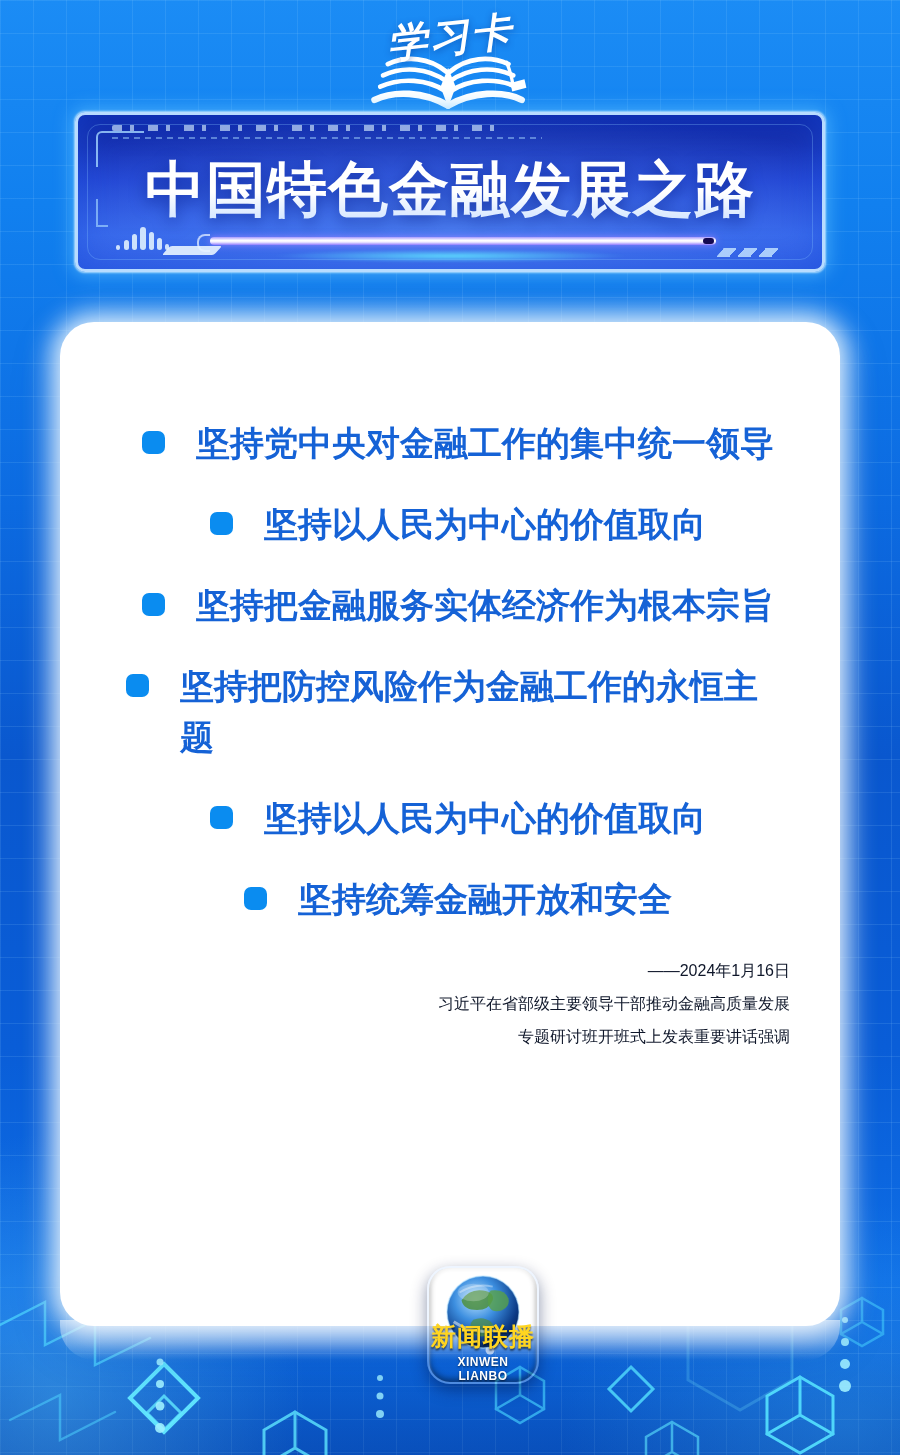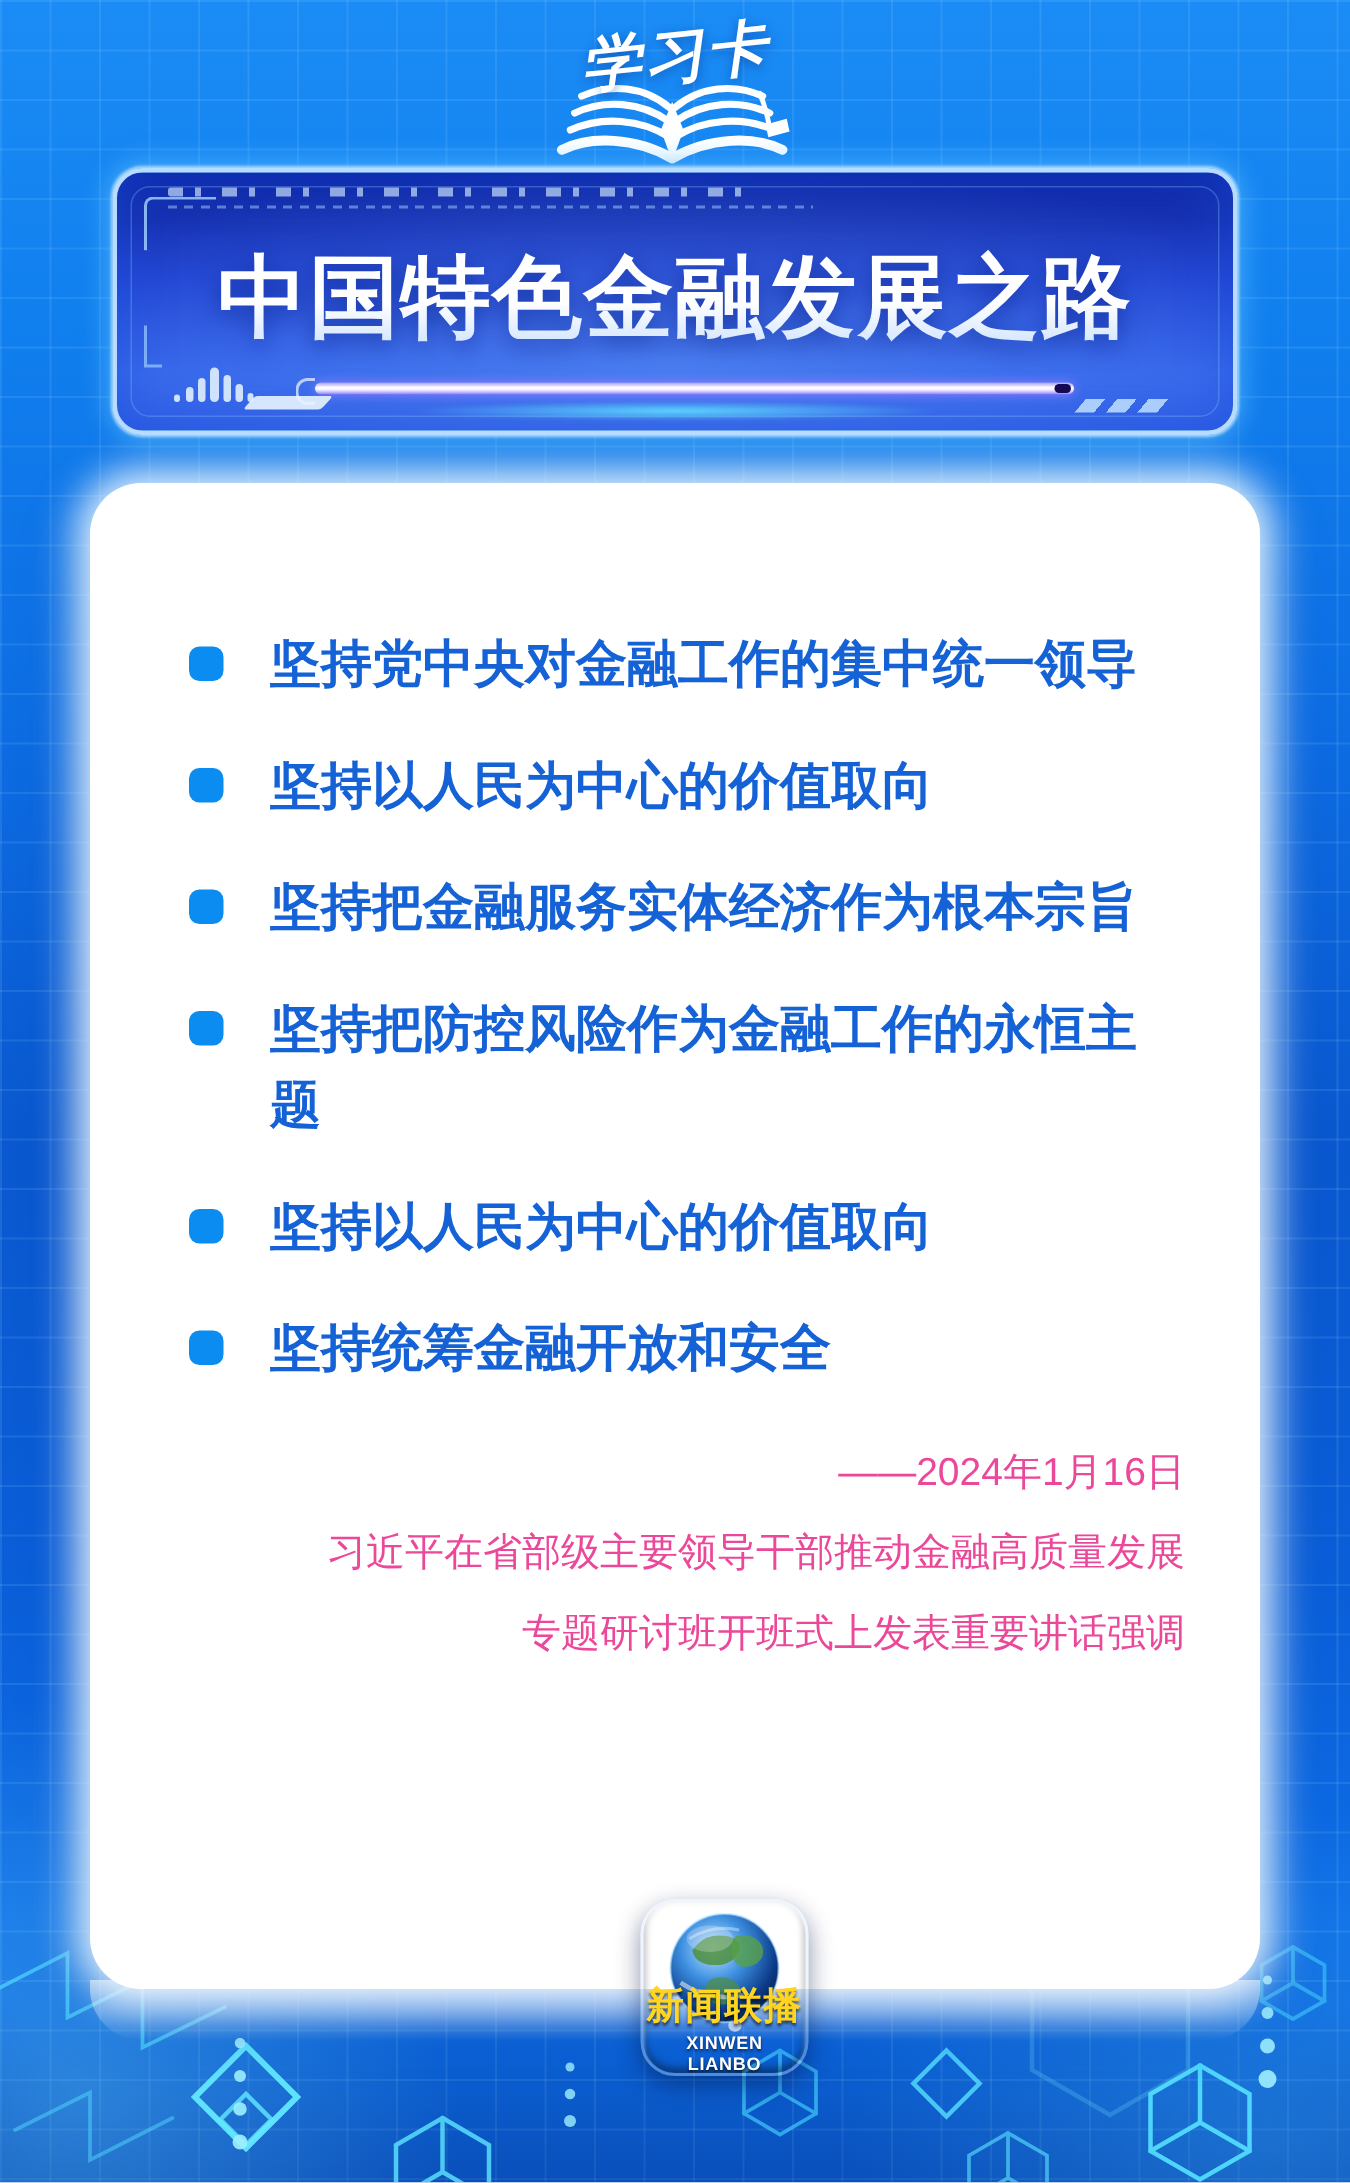--- a/index.html
+++ b/index.html
@@ -36,22 +36,22 @@
   .study-text{
     display:inline-block; transform:rotate(-6deg);
     font-family:"Liberation Serif", "DejaVu Serif", serif;
     font-style:italic; font-weight:700; font-size:40px; color:#ffffff;
     text-shadow:0 2px 7px rgba(0,40,130,.45); letter-spacing:2px;
   }
   .book{ display:block; margin:-16px auto 0; }
 
   
   .banner{
-    position:absolute; left:75px; top:112px; width:750px; height:178px; z-index:3;
-    border:3px solid #b8dcff; border-radius:20px;
+    position:absolute; left:75px; top:112px; width:750px; height:160px; z-index:3;
+    border:3px solid #b8dcff; border-radius:10px;
     background:
       radial-gradient(120% 130% at 50% 74%, rgba(110,165,255,.45) 0%, rgba(110,165,255,0) 58%),
       linear-gradient(180deg,#0c24a4 0%, #152fae 14%, #1d3fd0 42%, #2f5fe8 78%, #2b57e2 100%);
     box-shadow:
       0 0 18px 3px rgba(90,190,255,.70),
       0 0 2px 1px rgba(255,255,255,.85),
       inset 0 0 34px rgba(25,80,220,.55);
   }
   .banner::before{
     content:''; position:absolute; inset:9px; border:1px solid rgba(135,200,255,.30);
@@ -94,27 +94,27 @@
     background:#ffffff; border-radius:34px;
     box-shadow:0 0 26px 9px rgba(235,248,255,.95), 0 16px 46px rgba(8,64,168,.35);
     padding:96px 50px 0 66px;
   }
   .card::after{
     content:''; position:absolute; left:0; right:0; top:calc(100% - 6px); height:40px; z-index:-1;
     border-radius:0 0 34px 34px;
     background:linear-gradient(180deg, rgba(255,255,255,.50) 0%, rgba(255,255,255,.28) 55%, rgba(255,255,255,0) 100%);
   }
   .list{ list-style:none; }
-  .list li{ display:flex; align-items:flex-start; gap:31px; margin-bottom:30px; }
+  .list li{ display:flex; align-items:flex-start; gap:31px; margin-bottom:30px;justify-content:center; }
   .bullet{ flex:0 0 auto; width:23px; height:23px; margin-top:13px; border-radius:7px; background:#0a8cf0; }
   .itext{
     font-family:"Liberation Serif", "DejaVu Serif", serif;
     font-weight:700; font-size:34px; line-height:1.5; color:#1562d6;
   }
-  .quote{ margin-top:6px; text-align:right; color:#ec4899; font-size:26px; line-height:2.05; }
+  .quote{ margin-top:6px; text-align:right; color:#0f172a; font-size:16px; line-height:2.05; }
 
   
   .nl-logo{
     position:absolute; left:50%; top:1266px; transform:translateX(-50%); z-index:4;
     width:112px; height:118px; border-radius:23px;
     background:linear-gradient(165deg,#41700b2 0%, #3f6db2 0%, #17345f 38%, #0a1c42 100%);
     border:2px solid rgba(205,225,255,.35);
     box-shadow:inset 0 2px 3px rgba(255,255,255,.5), inset 0 -3px 6px rgba(0,0,0,.45), 0 6px 16px rgba(0,20,70,.45);
     overflow:hidden;
     margin-left:33px;

